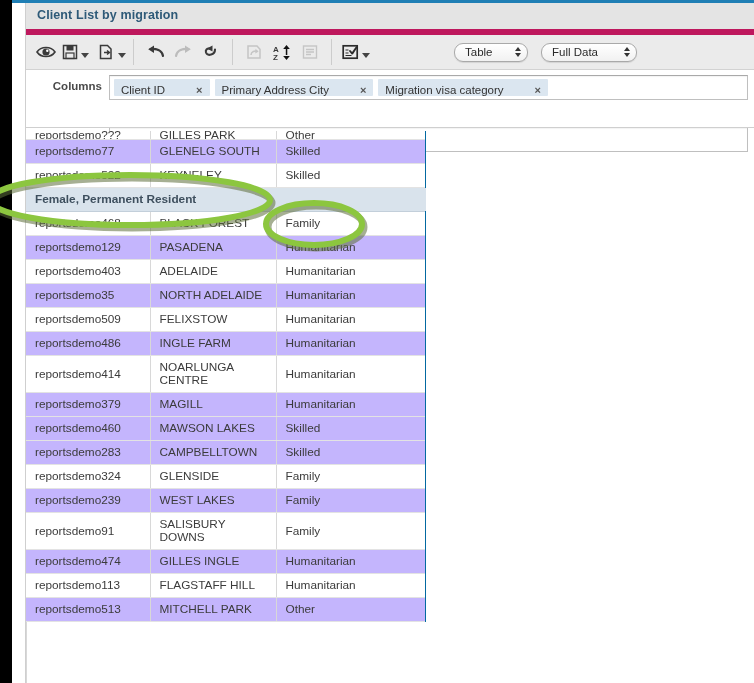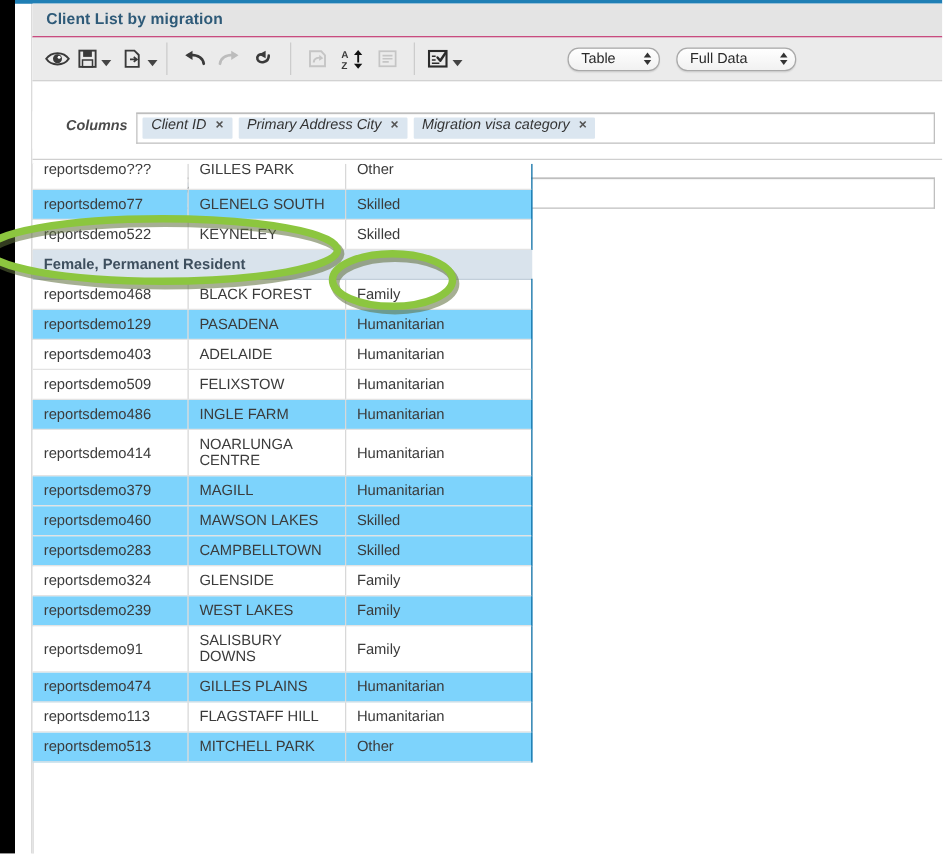--- a/index.html
+++ b/index.html
@@ -53,21 +53,21 @@
     left: 26px; top: 3px;
     width: 728px;
     height: 680px;
     background: #ffffff;
   }
 
   .titlebar {
     position: relative;
     height: 26px;
     background: #e4e4e4;
-    border-bottom: 1px solid #be185d;
+    border-bottom: 6px solid #be185d;
   }
   .titlebar .title {
     position: absolute;
     left: 11px; top: 5px;
     font-size: 12.5px;
     font-weight: bold;
     color: #2e5a78;
     letter-spacing: 0.1px;
   }
 
@@ -168,29 +168,30 @@
     border-top-color: #a9a9a9;
     background: #ffffff;
     box-sizing: border-box;
     display: flex;
     align-items: center;
     padding-left: 4px;
     box-shadow: inset 0 1px 1px rgba(0,0,0,.05);
   }
   .chip {
     display: inline-flex;
-    align-items: flex-start;
+    align-items: flex-end;
     height: 17px;
     background: #dbe6f0;
     color: #333;
     font-size: 11.5px;
     padding: 0 7px;
     margin-right: 5px;
     border-radius: 1px;
     white-space: nowrap;
+    gap: 24px;
   }
   .chip .x {
     margin-left: 7px;
     font-size: 11px;
     font-weight: bold;
     color: #555;
   }
 
   .sep-line {
     position: absolute;
@@ -221,36 +222,36 @@
 
   table.grid td {
     border-right: 1px solid #d8d8d8;
     border-bottom: 1px solid #e3e3e3;
     padding: 5px 6px 5px 9px;
     vertical-align: middle;
     line-height: 13px;
     height: 12px;
   }
   table.grid tr.odd td { background: #ffffff; }
-  table.grid tr.even td { background: #7dd3fc; }
+  table.grid tr.even td { background: #c4b5fd; }
   table.grid td:last-child { border-right: 3px solid #0369a1; }
 
   table.grid tr.grouphdr td {
     background: #d9e3ec;
     font-weight: bold;
     color: #3e4f5e;
     border-right: 0;
     border-bottom: 1px solid #c3cfda;
     border-top: 1px solid #15803d;
     padding: 5px 6px 5px 9px;
   }
 
   table.grid tr.clip-top td {
     padding-top: 0;
-    padding-bottom: 12px;
+    padding-bottom: 0;
     height: 8px;
     line-height: 8px;
     overflow: hidden;
   }
 
   .table-left-border {
     position: absolute;
     left: 0; top: 128px;
     width: 1px; height: 555px;
     background: #d8d8d8;
@@ -402,21 +403,21 @@
         <div class="mac-select" style="width:96px">
           <span class="lbl">Full Data</span>
           <span class="arrows">
               <i class="up"></i>
               <i class="dn"></i>
             </span>
         </div>
       </div>
     </div>
 
-    <div class="fieldrow" style="margin-top:24px;font-style:italic;">
+    <div class="fieldrow" style="margin-top:4px;">
       <div class="flabel">Columns</div>
       <div class="fieldbox">
         <span class="chip">
           <span>Client ID</span>
           <span class="x">×</span>
         </span>
         <span class="chip">
           <span>Primary Address City</span>
           <span class="x">×</span>
         </span>
@@ -478,20 +479,25 @@
             <tr class="even">
               <td>reportsdemo129</td>
               <td>PASADENA</td>
               <td>Humanitarian</td>
             </tr>
             <tr class="odd">
               <td>reportsdemo403</td>
               <td>ADELAIDE</td>
               <td>Humanitarian</td>
             </tr>
+            <tr class="even">
+              <td>reportsdemo35</td>
+              <td>NORTH ADELAIDE</td>
+              <td>Humanitarian</td>
+            </tr>
             <tr class="odd">
               <td>reportsdemo509</td>
               <td>FELIXSTOW</td>
               <td>Humanitarian</td>
             </tr>
             <tr class="even">
               <td>reportsdemo486</td>
               <td>INGLE FARM</td>
               <td>Humanitarian</td>
             </tr>
@@ -525,21 +531,21 @@
               <td>WEST LAKES</td>
               <td>Family</td>
             </tr>
             <tr class="odd">
               <td>reportsdemo91</td>
               <td>SALISBURY DOWNS</td>
               <td>Family</td>
             </tr>
             <tr class="even">
               <td>reportsdemo474</td>
-              <td>GILLES PLAINS</td>
+              <td>GILLES INGLE</td>
               <td>Humanitarian</td>
             </tr>
             <tr class="odd">
               <td>reportsdemo113</td>
               <td>FLAGSTAFF HILL</td>
               <td>Humanitarian</td>
             </tr>
             <tr class="even">
               <td>reportsdemo513</td>
               <td>MITCHELL PARK</td>

